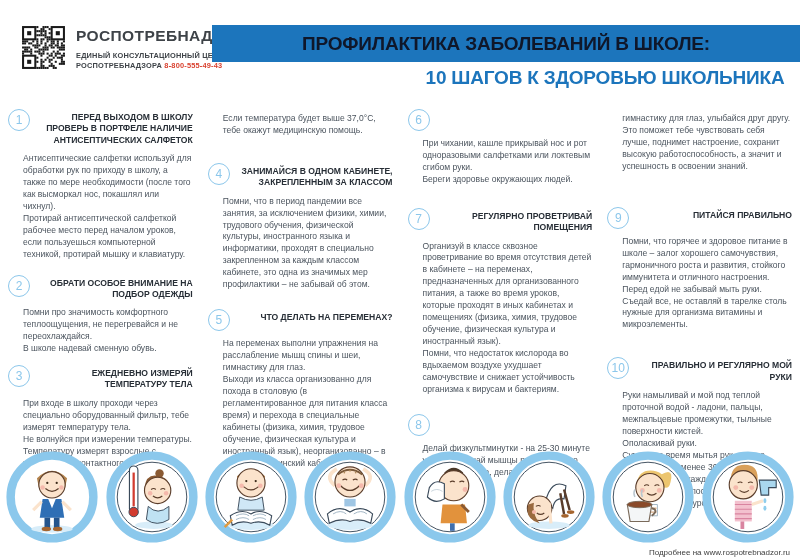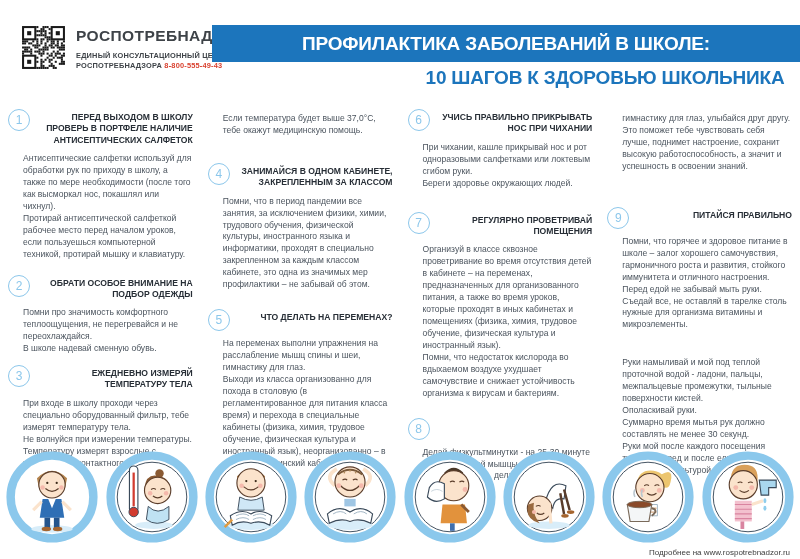--- a/index.html
+++ b/index.html
@@ -12,21 +12,21 @@
   
   .logo { position:absolute; top:24px; left:20px; display:flex; gap:9px; align-items:flex-start; }
   .logo-text { padding-top:3px; }
   .logo-title { font-size:15.5px; font-weight:bold; color:#3e4348; letter-spacing:.4px; }
   .logo-sub { margin-top:6px; font-size:7.4px; font-weight:bold; color:#3e4348; line-height:1.35; letter-spacing:.2px; }
   .logo-phone { color:#d9412f; }
   .banner {
     position:absolute; left:212px; right:0; top:25px; height:37px;
     background:#1c75bc; display:flex; align-items:center; justify-content:center;
   }
-  .banner-title { color:#ffffff; font-size:19px; font-weight:bold; letter-spacing:-.2px; }
+  .banner-title { color:#0f172a; font-size:19px; font-weight:bold; letter-spacing:-.2px; }
   .banner-subtitle {
     position:absolute; top:67px; left:418px; right:8px; text-align:center;
     color:#1c75bc; font-size:19px; font-weight:bold; letter-spacing:-.2px;
   }
   
   .content {
     position:absolute; top:109px; left:8px; right:8px; height:338px;
     display:grid; grid-template-columns:1fr 1fr 1fr 1fr; column-gap:15px;
   }
   .step-head { display:flex; align-items:flex-start; }
@@ -288,21 +288,20 @@
         </div>
         <p class="step-body">На переменах выполни упражнения на расслабление мышц спины и шеи, гимнастику для глаз.
 Выходи из класса организованно для похода в столовую (в регламентированное для питания класса время) и перехода в специальные кабинеты (физика, химия, трудовое обучение, физическая культура и иностранный язык), неорганизованно – в туалет, медицинский кабинет.</p>
       </section>
     </div>
 
     <div class="col">
       <section class="step">
         <div class="step-head">
           <span class="badge">6</span>
-          <h3 class="step-title">УЧИСЬ ПРАВИЛЬНО ПРИКРЫВАТЬ НОС ПРИ ЧИХАНИИ</h3>
         </div>
         <p class="step-body">При чихании, кашле прикрывай нос и рот одноразовыми салфетками или локтевым сгибом руки.
 Береги здоровье окружающих людей.</p>
       </section>
       <section class="step mt22">
         <div class="step-head">
           <span class="badge">7</span>
           <h3 class="step-title">РЕГУЛЯРНО ПРОВЕТРИВАЙ ПОМЕЩЕНИЯ</h3>
         </div>
         <p class="step-body">Организуй в классе сквозное проветривание во время отсутствия детей в кабинете – на переменах, предназначенных для организованного питания, а также во время уроков, которые проходят в иных кабинетах и помещениях (физика, химия, трудовое обучение, физическая культура и иностранный язык).
@@ -322,20 +321,24 @@
       <section class="step mt34">
         <div class="step-head">
           <span class="badge">9</span>
           <h3 class="step-title">ПИТАЙСЯ ПРАВИЛЬНО</h3>
         </div>
         <p class="step-body">Помни, что горячее и здоровое питание в школе – залог хорошего самочувствия, гармоничного роста и развития, стойкого иммунитета и отличного настроения.
 Перед едой не забывай мыть руки.
 Съедай все, не оставляй в тарелке столь нужные для организма витамины и микроэлементы.</p>
       </section>
       <section class="step mt26">
+        <div class="step-head">
+          <span class="badge">10</span>
+          <h3 class="step-title">ПРАВИЛЬНО И РЕГУЛЯРНО МОЙ РУКИ</h3>
+        </div>
         <p class="step-body">Руки намыливай и мой под теплой проточной водой - ладони, пальцы, межпальцевые промежутки, тыльные поверхности кистей.
 Ополаскивай руки.
 Суммарно время мытья рук должно составлять не менее 30 секунд.
 Руки мой после каждого посещения туалета, перед и после еды, после занятий физкультурой.</p>
       </section>
     </div>
 
   </div>
 
   <div class="strip">

